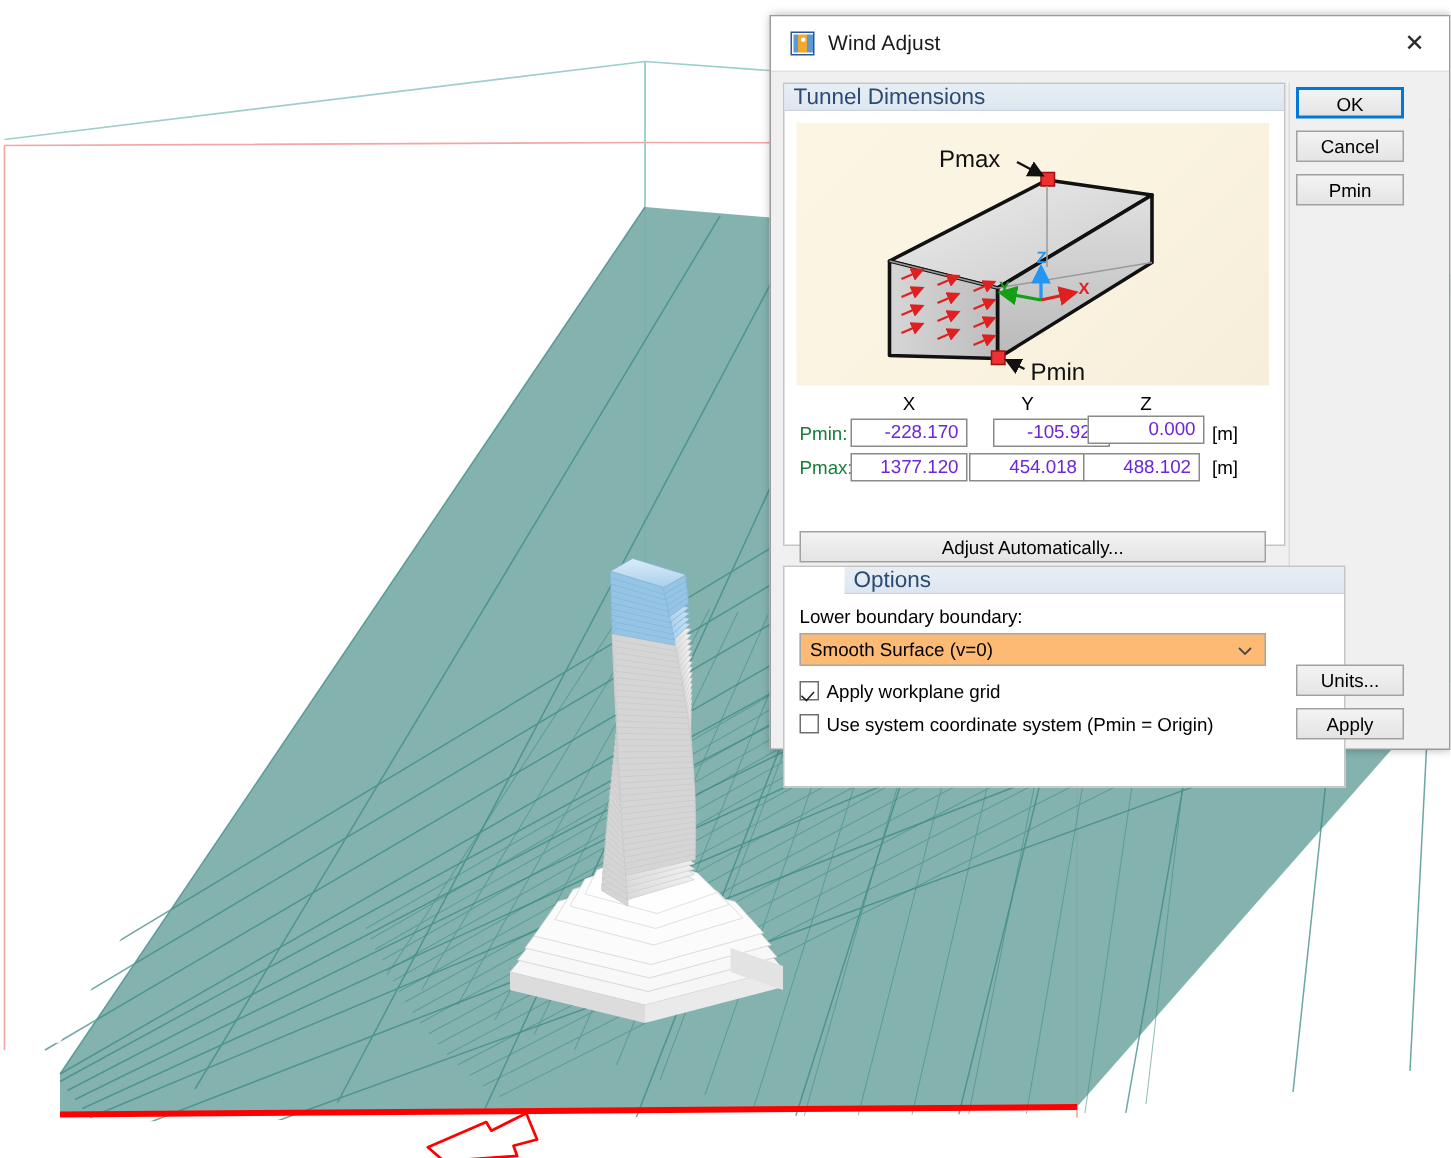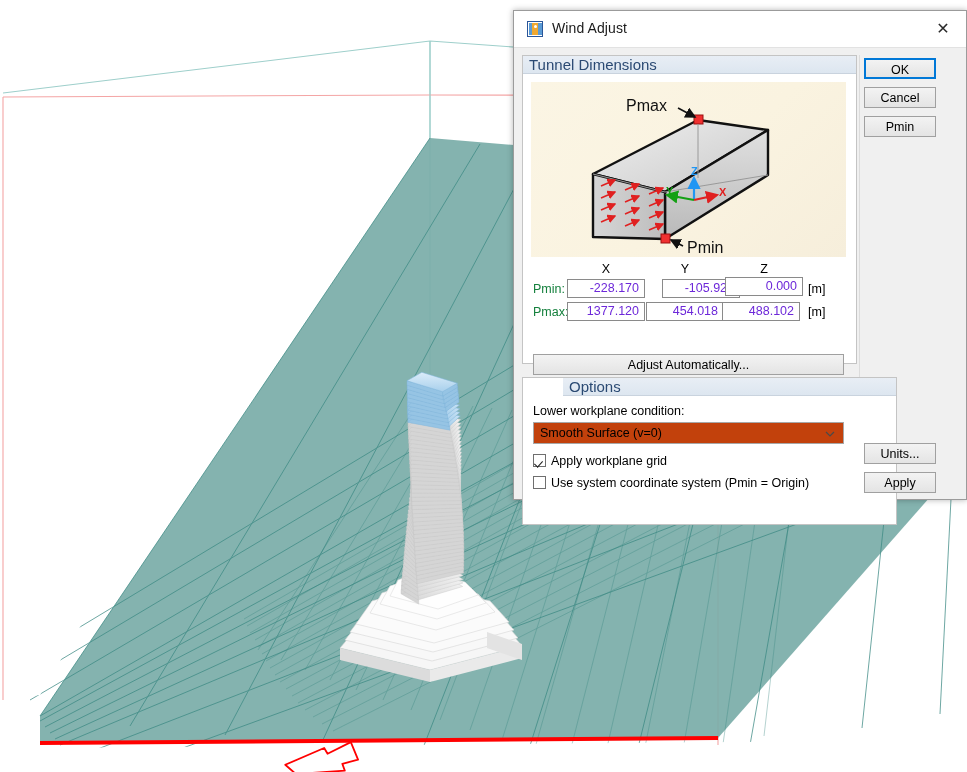--- a/index.html
+++ b/index.html
@@ -79,21 +79,21 @@
     border:1px solid #a0a0a0;
     font-family:"Liberation Sans",sans-serif;font-size:12.5px;color:#000;
     text-align:center;cursor:default;box-sizing:border-box;
   }
   #adjust-auto{position:absolute;left:10px;top:266px;width:311px;height:21px;margin-top:32px;}
 
   
   #lbc-label{position:absolute;left:10px;top:26px;font-size:12.5px;}
   #combo{
     position:absolute;left:10px;top:44px;width:311px;height:22px;
-    border:1px solid #a7a7a7;background:#c2410c;box-sizing:border-box;
+    border:1px solid #a7a7a7;background:#fdba74;box-sizing:border-box;
   }
   #combo .txt{position:absolute;left:6px;top:3px;font-size:12.5px;color:#000;}
   #combo .chev{position:absolute;right:8px;top:6px;width:10px;height:10px;}
   .cbrow{position:absolute;left:10px;font-size:12.5px;}
   .cbbox{
     display:inline-block;width:13px;height:13px;border:1px solid #6f6f6f;background:#fff;
     vertical-align:-2px;margin-right:5px;position:relative;box-sizing:border-box;
   }
   .cbbox.on::after{
     content:"";position:absolute;left:2px;top:4px;width:4px;height:7px;
@@ -505,21 +505,21 @@
       <input class="numfield" style="left: 123px; top: 246px;" value="454.018">
       <input class="numfield" style="left: 199px; top: 246px;" value="488.102">
       <div class="unit" style="left:285px;top:249px;">[m]</div>
 
       <button class="wbtn" id="adjust-auto">Adjust Automatically...</button>
     </div>
 
     <div class="group" id="grp-opts">
       <div class="group-hdr">Options</div>
 
-      <div id="lbc-label">Lower workplane condition:</div>
+      <div id="lbc-label">Lower boundary boundary:</div>
 
       <div id="combo">
         <span class="txt">Smooth Surface (v=0)</span>
         <svg class="chev" viewBox="0 0 10 10">
           <path d="M1,3 L5,7 L9,3" fill="none" stroke="#4a4a4a" stroke-width="1.2"></path>
         </svg>
       </div>
 
       <label class="cbrow" style="top:76px;">
         <span class="cbbox on"></span><span>Apply workplane grid</span>

